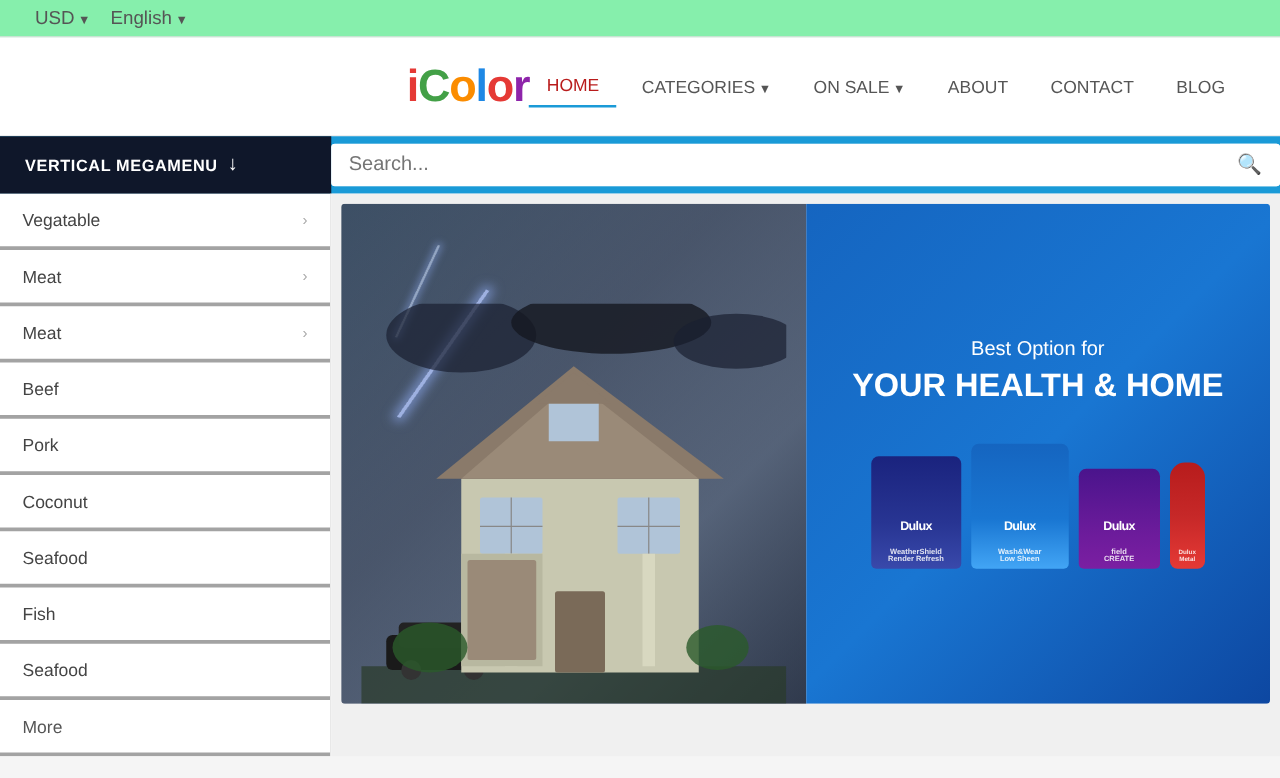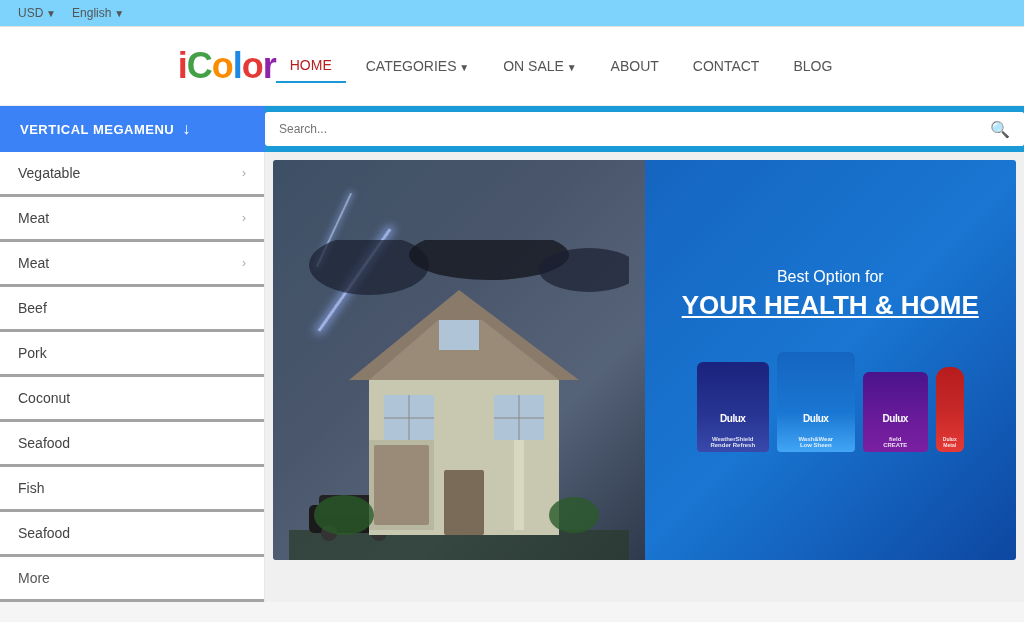--- a/index.html
+++ b/index.html
@@ -1,40 +1,40 @@
 <!DOCTYPE html>
 <html><head>
   <meta charset="utf-8">
   <style>
     * { margin: 0; padding: 0; box-sizing: border-box; }
     body { font-family: Arial, sans-serif; font-size: 14px; color: #333; background: #f5f5f5; width: 1024px; }
 
     
     .top-bar {
-      background: #7dd3fc;
+      background: #86efac;
       border-bottom: 1px solid #e0e0e0;
       display: flex;
       justify-content: space-between;
       align-items: center;
-      padding: 6px 18px;
-      font-size: 12px;
+      padding: 6px 28px;
+      font-size: 15px;
       color: #555;
     }
     .top-bar-left { display: flex; gap: 16px; }
     .top-bar-right { display: flex; gap: 20px; }
     .top-bar a { color: #555; text-decoration: none; }
     .dropdown-toggle { cursor: pointer; }
     .dropdown-toggle::after { content: ' ▼'; font-size: 10px; }
 
     
     .header {
       background: #fff;
       display: flex;
       align-items: center;
-      justify-content: center;
+      justify-content: flex-end;
       padding: 18px 30px;
       border-bottom: 1px solid #eee;
     }
     .logo {
       font-size: 36px;
       font-weight: bold;
       letter-spacing: -1px;
     }
     .logo span.i { color: #e53935; }
     .logo span.c { color: #43a047; }
@@ -55,21 +55,21 @@
     .main-nav .has-dropdown::after { content: ' ▼'; font-size: 10px; }
 
     
     .blue-bar {
       background: #1a9ad7;
       display: flex;
       align-items: stretch;
       height: 46px;
     }
     .megamenu-btn {
-      background: #3b82f6;
+      background: #0f172a;
       color: #fff;
       font-weight: bold;
       font-size: 13px;
       letter-spacing: 0.5px;
       padding: 0 20px;
       display: flex;
       align-items: center;
       gap: 8px;
       cursor: pointer;
       min-width: 265px;
@@ -85,21 +85,21 @@
       background: #fff;
       margin: 6px 0 6px 0;
       border-radius: 3px;
       overflow: hidden;
     }
     .search-bar input {
       flex: 1;
       border: none;
       outline: none;
       padding: 8px 14px;
-      font-size: 12px;
+      font-size: 16px;
       color: #999;
     }
     .search-bar button {
       background: #fff;
       border: none;
       padding: 8px 14px;
       cursor: pointer;
       color: #999;
       font-size: 16px;
     }
@@ -199,21 +199,20 @@
       font-size: 16px;
       font-weight: 300;
       margin-bottom: 4px;
     }
     .banner-headline {
       font-size: 26px;
       font-weight: 900;
       text-align: center;
       margin-bottom: 20px;
       line-height: 1.2;
-      text-decoration: underline;
     }
 
     
     .dulux-products {
       display: flex;
       align-items: flex-end;
       gap: 8px;
       margin-top: 10px;
     }
     .dulux-can {

